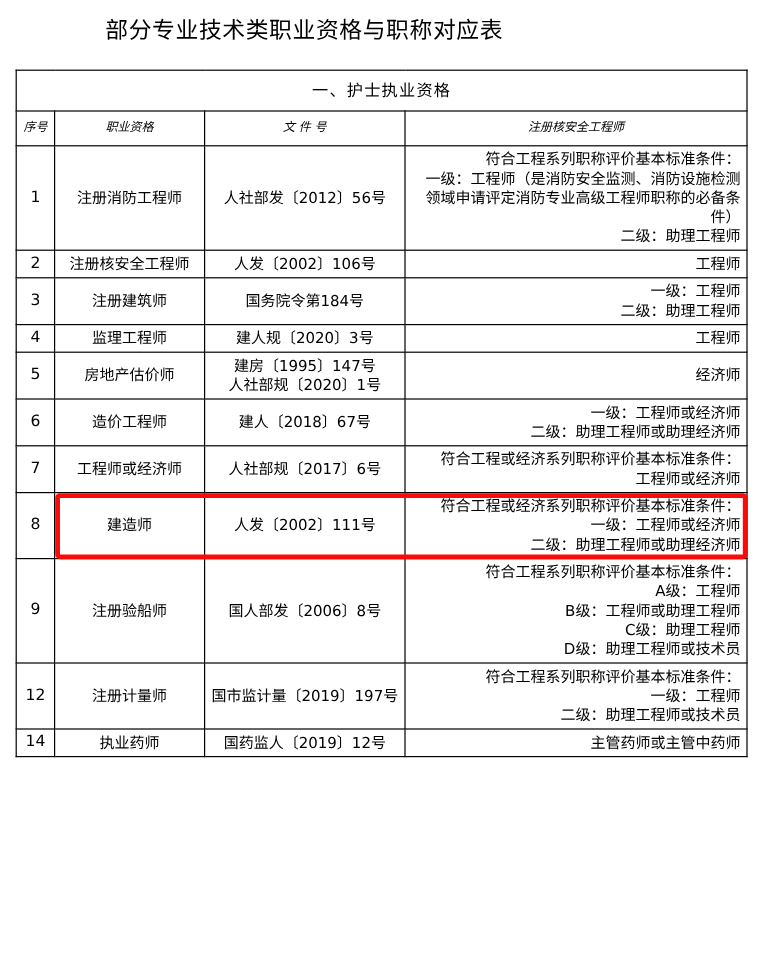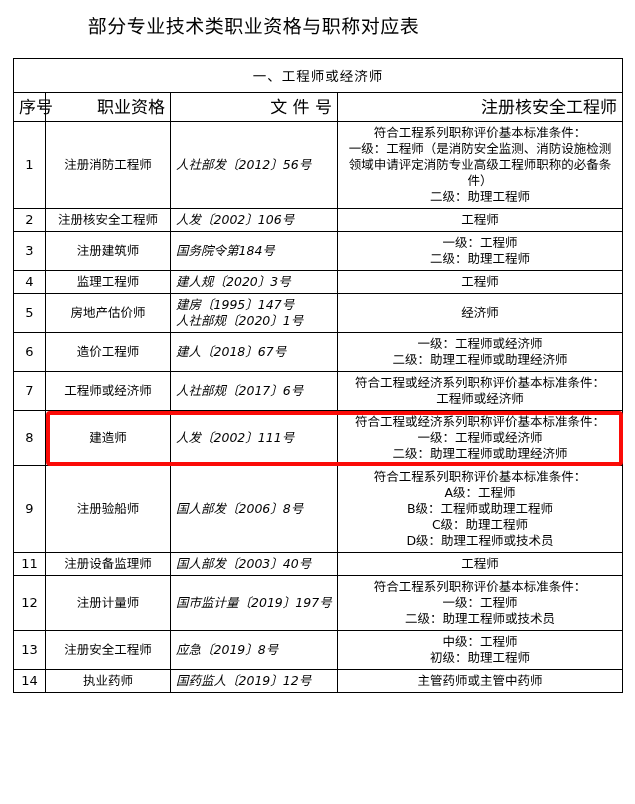--- a/index.html
+++ b/index.html
@@ -70,41 +70,41 @@
 
   .section-head {
     text-align: center;
     font-weight: bold;
     font-size: 13.5px;
     height: 34px;
     letter-spacing: 1px;
   }
 
   .col-head {
-    text-align: right;
+    text-align: center;
     font-weight: bold;
-    font-size: 17px;
+    font-size: 10px;
     height: 29px;
     white-space: nowrap;
+    font-style: italic;
   }
 
   td.cell-no {
     text-align: center;
     font-size: 13px;
   }
   td.cell-qual {
     text-align: center;
     white-space: nowrap;
   }
   td.cell-doc {
-    text-align: left;
-    font-style: italic;
+    text-align: center;
   }
   td.cell-post {
-    text-align: center;
+    text-align: right;
   }
 
   .lines {
     display: block;
   }
   .lines .ln {
     display: block;
     white-space: pre-wrap;
   }
 
@@ -128,21 +128,21 @@
   <div class="table-wrap">
     <table class="qual-table">
       <colgroup>
         <col class="c-no">
           <col class="c-qual">
           <col class="c-doc">
           <col class="c-post">
       </colgroup>
       <thead>
         <tr>
-          <td class="section-head" colspan="4">一、工程师或经济师</td>
+          <td class="section-head" colspan="4">一、护士执业资格</td>
         </tr>
         <tr>
           <th class="col-head">序号</th>
           <th class="col-head">职业资格</th>
           <th class="col-head">文 件 号</th>
           <th class="col-head">注册核安全工程师</th>
         </tr>
       </thead>
       <tbody id="table-body">
           <tr>
@@ -277,65 +277,36 @@
               <span class="lines">
                 <span class="ln">符合工程系列职称评价基本标准条件：</span>
                 <span class="ln">A级：工程师</span>
                 <span class="ln">B级：工程师或助理工程师</span>
                 <span class="ln">C级：助理工程师</span>
                 <span class="ln">D级：助理工程师或技术员</span>
               </span>
             </td>
           </tr>
           <tr>
-            <td class="cell-no">11</td>
-            <td class="cell-qual">注册设备监理师</td>
-            <td class="cell-doc">
-              <span class="lines">
-                <span class="ln">国人部发〔2003〕40号</span>
-              </span>
-            </td>
-            <td class="cell-post">
-              <span class="lines">
-                <span class="ln">工程师</span>
-              </span>
-            </td>
-          </tr>
-          <tr>
             <td class="cell-no">12</td>
             <td class="cell-qual">注册计量师</td>
             <td class="cell-doc">
               <span class="lines">
                 <span class="ln">国市监计量〔2019〕197号</span>
               </span>
             </td>
             <td class="cell-post">
               <span class="lines">
                 <span class="ln">符合工程系列职称评价基本标准条件：</span>
                 <span class="ln">一级：工程师</span>
                 <span class="ln">二级：助理工程师或技术员</span>
               </span>
             </td>
           </tr>
           <tr>
-            <td class="cell-no">13</td>
-            <td class="cell-qual">注册安全工程师</td>
-            <td class="cell-doc">
-              <span class="lines">
-                <span class="ln">应急〔2019〕8号</span>
-              </span>
-            </td>
-            <td class="cell-post">
-              <span class="lines">
-                <span class="ln">中级：工程师</span>
-                <span class="ln">初级：助理工程师</span>
-              </span>
-            </td>
-          </tr>
-          <tr>
             <td class="cell-no">14</td>
             <td class="cell-qual">执业药师</td>
             <td class="cell-doc">
               <span class="lines">
                 <span class="ln">国药监人〔2019〕12号</span>
               </span>
             </td>
             <td class="cell-post">
               <span class="lines">
                 <span class="ln">主管药师或主管中药师</span>

